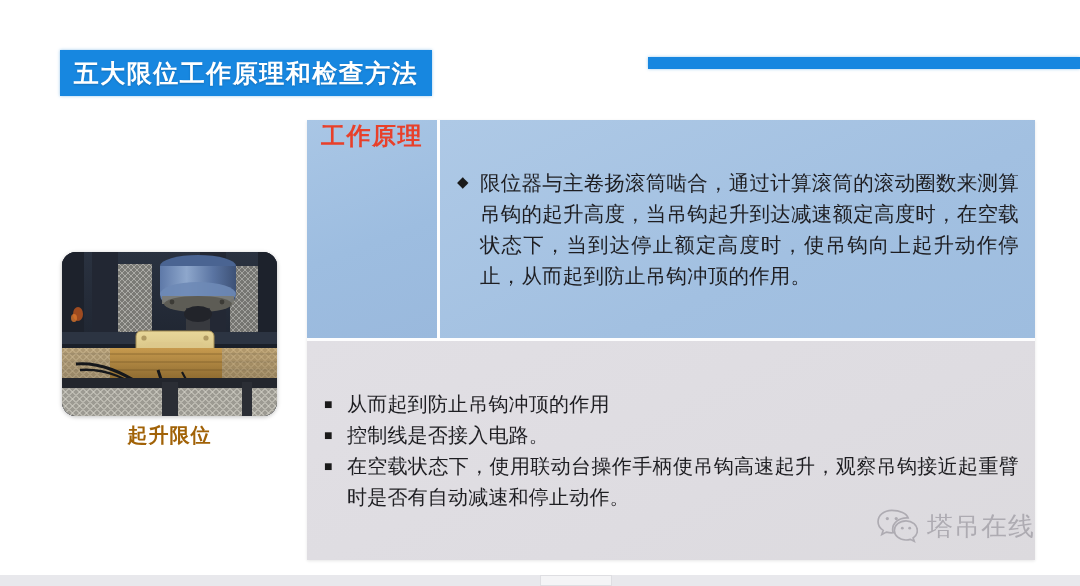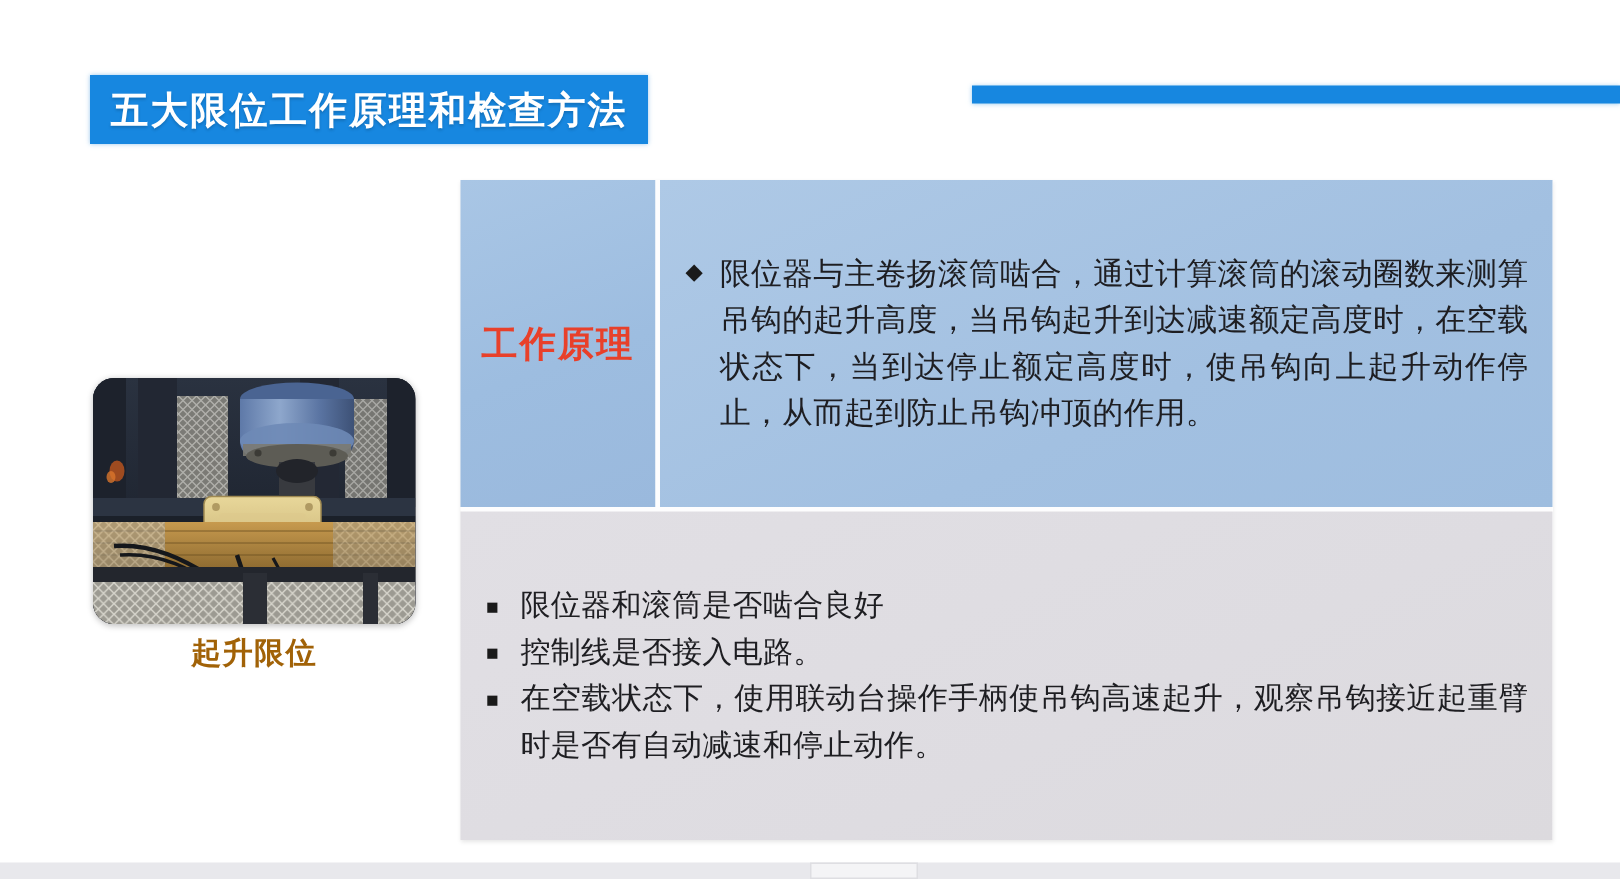--- a/index.html
+++ b/index.html
@@ -96,21 +96,20 @@
     width: 100%;
     position: relative;
   }
   .trow.principle { height: 221px; }
   .trow.method    { height: 219px; }
 
   .cell-label {
     width: 133px;
     flex: 0 0 133px;
     display: flex;
-    align-items: center;
     justify-content: center;
   }
   .cell-body {
     flex: 1 1 auto;
     display: flex;
     align-items: center;
     padding: 0 16px 0 14px;
   }
 
   .trow.principle .cell-label { background: linear-gradient(160deg,#a9c6e5 0%,#9dbde0 55%,#9ab9dd 100%); }
@@ -308,33 +307,44 @@
           </div>
         </div>
       </div>
     </div>
 
     <div class="trow method">
       <div class="cell-body">
         <div class="bullet-list">
           <div class="bullet-row">
             <span class="bullet-mark sq">■</span>
-            <span class="bullet-text">限位器和滚筒是否啮合良好</span>
+            <span class="bullet-text">从而起到防止吊钩冲顶的作用</span>
           </div>
           <div class="bullet-row">
             <span class="bullet-mark sq">■</span>
             <span class="bullet-text">控制线是否接入电路。</span>
           </div>
           <div class="bullet-row">
             <span class="bullet-mark sq">■</span>
             <span class="bullet-text">在空载状态下，使用联动台操作手柄使吊钩高速起升，观察吊钩接近起重臂时是否有自动减速和停止动作。</span>
           </div>
         </div>
       </div>
     </div>
 
   </div>
 
+  <div class="watermark">
+    <svg class="wechat-icon" viewBox="0 0 44 38">
+      <path d="M16.5 2.5 C8.2 2.5 2 7.9 2 14.4 c0 3.7 2.1 7 5.4 9.2 l-1.4 4.3 4.8 -2.5 c1.8 .5 3.7 .8 5.7 .8 .5 0 1 0 1.5 -.05 -.4 -1.1 -.6 -2.3 -.6 -3.5 0 -6.8 6.6 -12.3 14.8 -12.3 .5 0 1 .02 1.5 .07 C32.3 5.9 25.2 2.5 16.5 2.5 z" fill="none" stroke="#6e6b75" stroke-width="1.8"></path>
+      <circle cx="11.8" cy="11.2" r="1.7" fill="#6e6b75"></circle>
+      <circle cx="21.2" cy="11.2" r="1.7" fill="#6e6b75"></circle>
+      <path d="M31.5 13.6 C24.6 13.6 19.2 18.2 19.2 23.7 c0 5.5 5.4 10.1 12.3 10.1 1.6 0 3.2 -.25 4.6 -.7 l4.1 2.1 -1.2 -3.6 c2.7 -1.85 4.5 -4.6 4.5 -7.9 0 -5.5 -5.4 -10.1 -12 -10.1 z" fill="none" stroke="#6e6b75" stroke-width="1.8"></path>
+      <circle cx="27.6" cy="21.3" r="1.5" fill="#6e6b75"></circle>
+      <circle cx="35.4" cy="21.3" r="1.5" fill="#6e6b75"></circle>
+    </svg>
+    <span class="watermark-text">塔吊在线</span>
+  </div>
 
   <div class="bottom-strip"></div>
   <div class="bottom-tab"></div>
 
 </div>
 
 </body></html>

